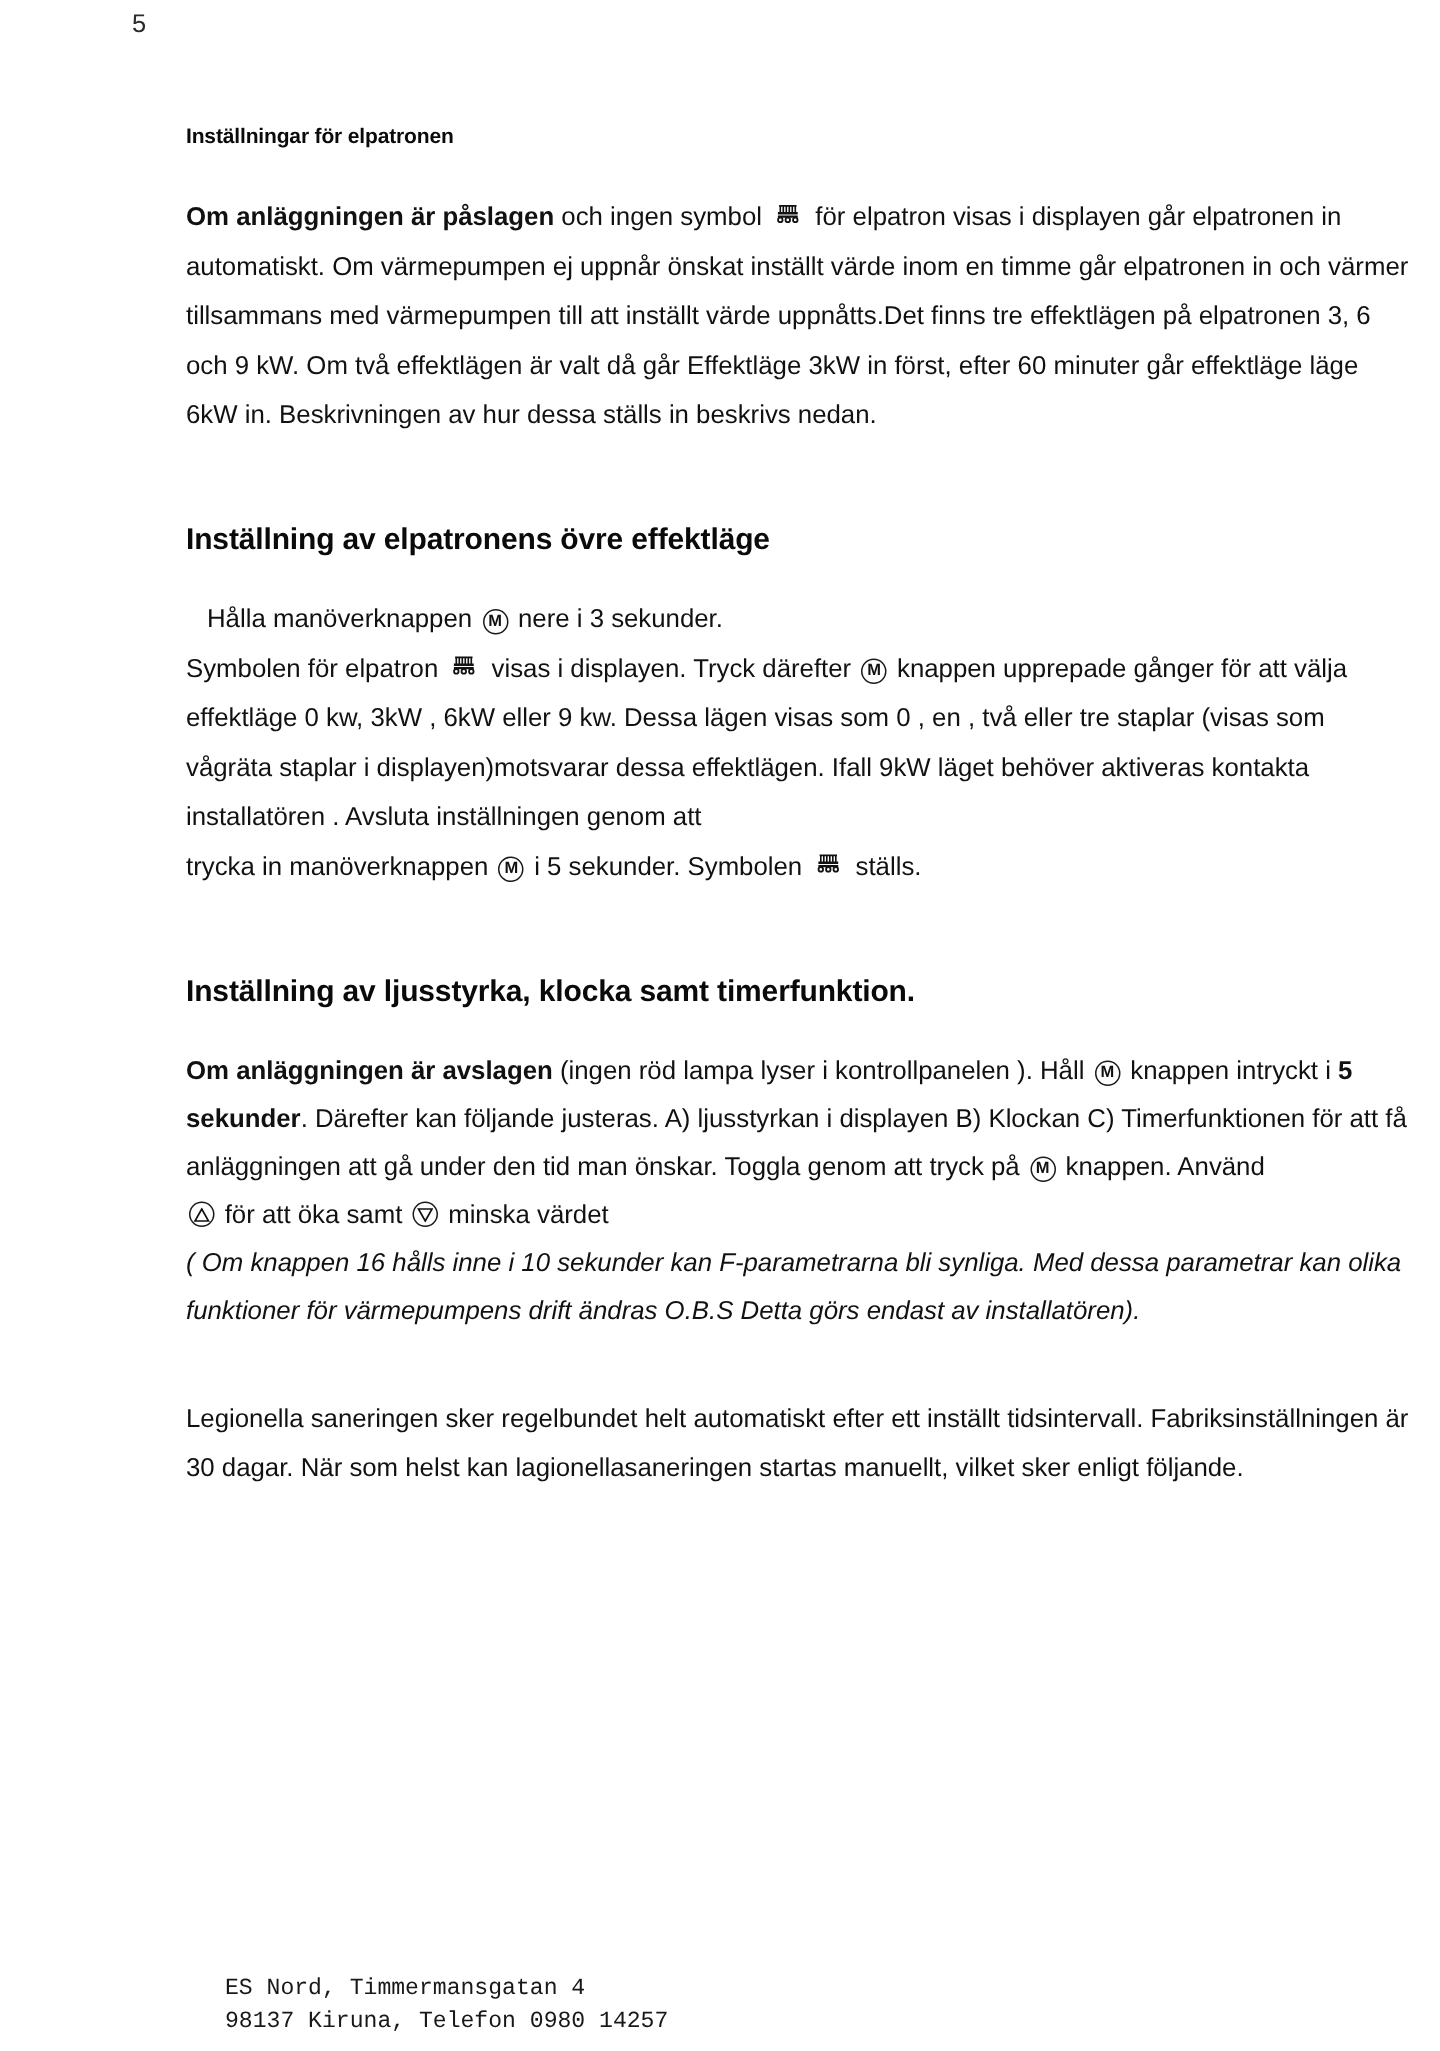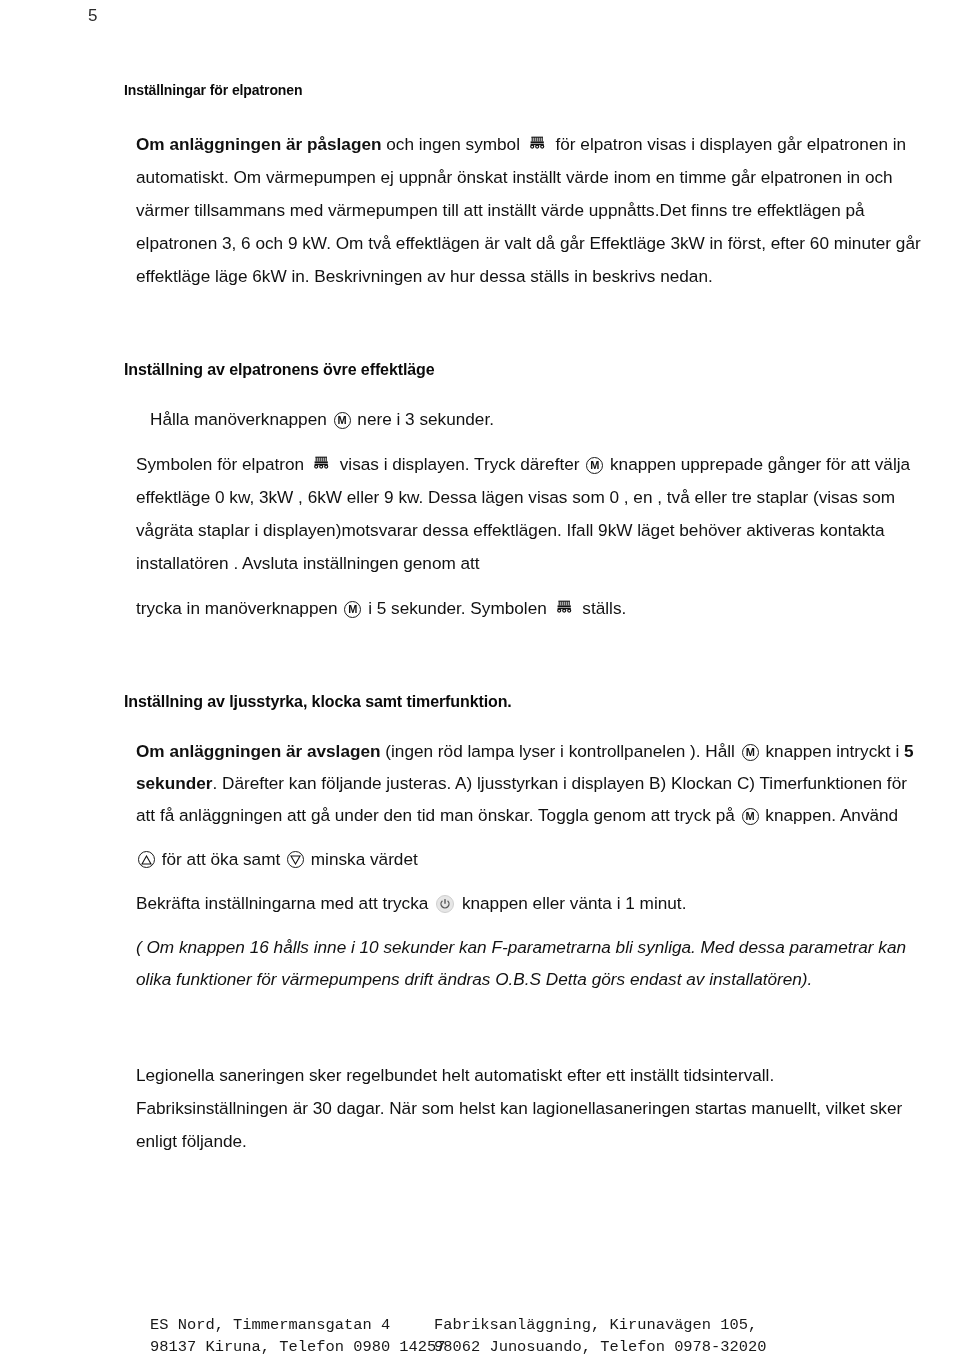--- a/index.html
+++ b/index.html
@@ -43,31 +43,31 @@
   }
 
   h1.doc-h {
     font-size: 14px;
     font-weight: bold;
     margin: 0 0 30px 0;
     letter-spacing: -0.1px;
     color: #0a0a0a;
   }
   h2.doc-h {
-    font-size: 16px;
+    font-size: 20px;
     font-weight: bold;
     margin: 0 0 24px 0;
     letter-spacing: -0.1px;
     color: #0a0a0a;
   }
 
   p.para {
     font-size: 17.2px;
     line-height: 33px;
-    margin: 12px;
+    margin: 0;
     color: #111;
     text-align: left;
   }
   p.para.tight { line-height: 32px; }
 
   .b { font-weight: bold; }
   .i { font-style: italic; }
 
   
   .sym {
@@ -216,45 +216,37 @@
     <h2 class="doc-h">Inställning av ljusstyrka, klocka samt timerfunktion.</h2>
 
     <p class="para tight"><span class="b">Om anläggningen är avslagen</span><span> (ingen röd lampa lyser i kontrollpanelen ). Håll </span><span class="sym sym-m">M</span><span> knappen  intryckt i </span><span class="b">5 sekunder</span><span>. Därefter kan följande justeras. A) ljusstyrkan i displayen B) Klockan C) Timerfunktionen  för att få anläggningen att gå under den tid man önskar. Toggla genom att tryck på </span><span class="sym sym-m">M</span><span> knappen. Använd</span></p>
 
     <p class="para tight"><span class="sym sym-tri"><svg width="11" height="10" viewBox="0 0 11 10">
             <polygon points="5.5,1 10,9 1,9" fill="none" stroke="#111" stroke-width="1.1"></polygon>
           </svg></span><span> för att öka  samt </span><span class="sym sym-tri"><svg width="11" height="10" viewBox="0 0 11 10">
             <polygon points="5.5,9 1,1 10,1" fill="none" stroke="#111" stroke-width="1.1"></polygon>
           </svg></span><span> minska värdet</span></p>
 
-    <p class="para tight"><span>Bekräfta inställningarna med att trycka </span><span class="sym sym-power"><svg width="12" height="12" viewBox="0 0 12 12">
-            <path d="M6 1.6v3.6" stroke="#555" stroke-width="1.4" fill="none" stroke-linecap="round"></path>
-            <path d="M3.1 3.1a4 4 0 1 0 5.8 0" stroke="#555" stroke-width="1.3" fill="none" stroke-linecap="round"></path>
-          </svg></span><span> knappen eller vänta i 1 minut.</span></p>
 
     <p class="para tight i"> ( Om knappen 16 hålls inne i 10 sekunder kan F-parametrarna bli synliga.  Med dessa parametrar  kan olika funktioner för värmepumpens drift ändras O.B.S Detta görs endast av installatören).</p>
 
     <div class="gap-md"></div>
 
 
     <p class="para">Legionella saneringen sker regelbundet helt automatiskt efter ett inställt tidsintervall. Fabriksinställningen är 30 dagar.  När som helst kan lagionellasaneringen startas manuellt, vilket sker enligt följande.</p>
 
   </div>
 
   <div class="footer">
     <div class="footer-inner">
 
 
       <div class="footer-col fc1">
         <div>ES Nord, Timmermansgatan 4</div>
         <div>98137 Kiruna, Telefon 0980 14257</div>
       </div>
 
-      <div class="footer-col fc2">
-        <div>Fabriksanläggning, Kirunavägen 105,</div>
-        <div>98062 Junosuando,  Telefon 0978-32020</div>
-      </div>
 
 
     </div>
   </div>
 
 </div>
 
 </body></html>

